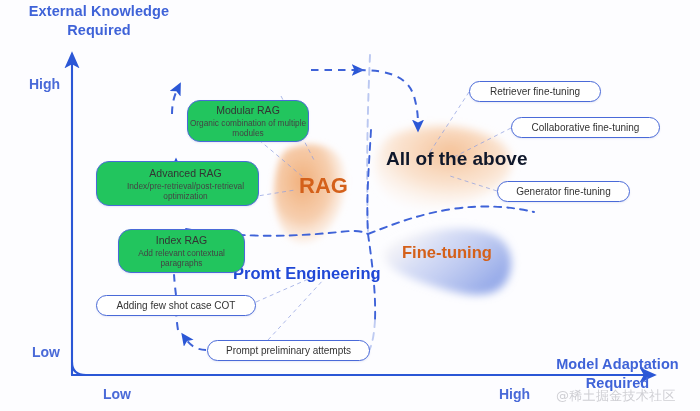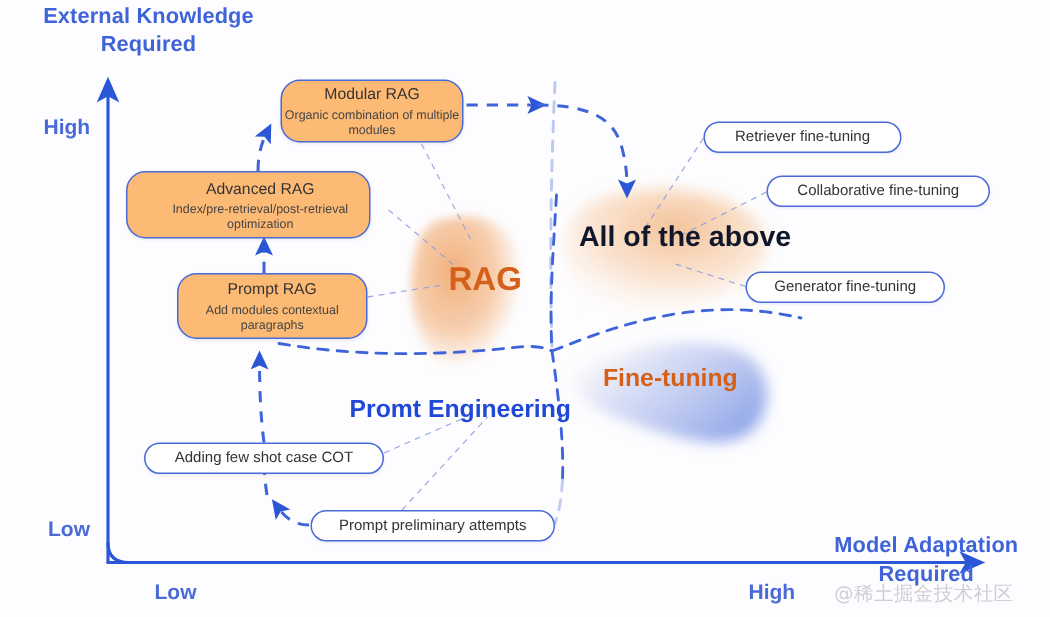--- a/index.html
+++ b/index.html
@@ -30,38 +30,39 @@
   
   .region-label{position:absolute;font-weight:bold;white-space:nowrap;}
   #label-rag{left:299px;top:173px;color:#d4601a;font-size:22px;}
   #label-finetuning{left:402px;top:243px;color:#d4601a;font-size:16.5px;}
   #label-all-above{left:386px;top:148px;color:#0f172a;font-size:19px;}
   #label-prompt-eng{left:233px;top:264px;color:#2048d6;font-size:16.5px;}
 
   
   .node-box{
     position:absolute;box-sizing:border-box;
-    border:1.3px solid #4a6ad8;border-radius:13px;background:#fdba74;
+    border:1.3px solid #4a6ad8;border-radius:13px;background:#22c55e;
     color:#3a3a3a;text-align:center;
     display:flex;flex-direction:column;align-items:center;justify-content:center;
     box-shadow:0 1px 2px rgba(90,110,190,.13);
+    margin-top:47px;
   }
   .node-title{font-size:10.5px;color:#333;line-height:13px;}
   .node-sub{font-size:8.3px;color:#444;line-height:10px;margin-top:1px;}
 
   .pill{
     position:absolute;box-sizing:border-box;
     border:1.3px solid #4a6ad8;border-radius:999px;background:#ffffff;
     color:#333;font-size:10px;display:flex;align-items:center;justify-content:center;
     white-space:nowrap;box-shadow:0 1px 2px rgba(90,110,190,.13);
   }
 
   
   #box-modular{left:187px;top:53px;width:122px;height:42px;}
-  #box-advanced{left:84px;top:114px;width:163px;height:45px;padding-left:16px;}
+  #box-advanced{left:96px;top:114px;width:163px;height:45px;padding-left:16px;}
   #box-naive{left:118px;top:182px;width:127px;height:44px;}
   #pill-cot{left:96px;top:295px;width:160px;height:21px;}
   #pill-prompt-attempt{left:207px;top:340px;width:163px;height:21px;}
   #pill-retriever{left:469px;top:81px;width:132px;height:21px;}
   #pill-collab{left:511px;top:117px;width:149px;height:21px;}
   #pill-generator{left:497px;top:181px;width:133px;height:21px;}
 
   
   #watermark{
     position:absolute;left:556px;top:387px;color:#cfcfd4;font-size:13px;
@@ -181,22 +182,22 @@
     <div class="node-title">Modular RAG</div>
     <div class="node-sub">Organic combination of multiple modules</div>
   </div>
 
   <div class="node-box" id="box-advanced">
     <div class="node-title">Advanced RAG</div>
     <div class="node-sub">Index/pre-retrieval/post-retrieval optimization</div>
   </div>
 
   <div class="node-box" id="box-naive">
-    <div class="node-title">Prompt RAG</div>
-    <div class="node-sub">Add modules contextual paragraphs</div>
+    <div class="node-title">Index RAG</div>
+    <div class="node-sub">Add relevant contextual paragraphs</div>
   </div>
 
   <div class="pill" id="pill-cot">Adding few shot case COT</div>
   <div class="pill" id="pill-prompt-attempt">Prompt preliminary attempts</div>
   <div class="pill" id="pill-retriever">Retriever fine-tuning</div>
   <div class="pill" id="pill-generator">Generator fine-tuning</div>
   <div class="pill" id="pill-collab">Collaborative fine-tuning</div>
 
   <div id="watermark">@稀土掘金技术社区</div>
 

